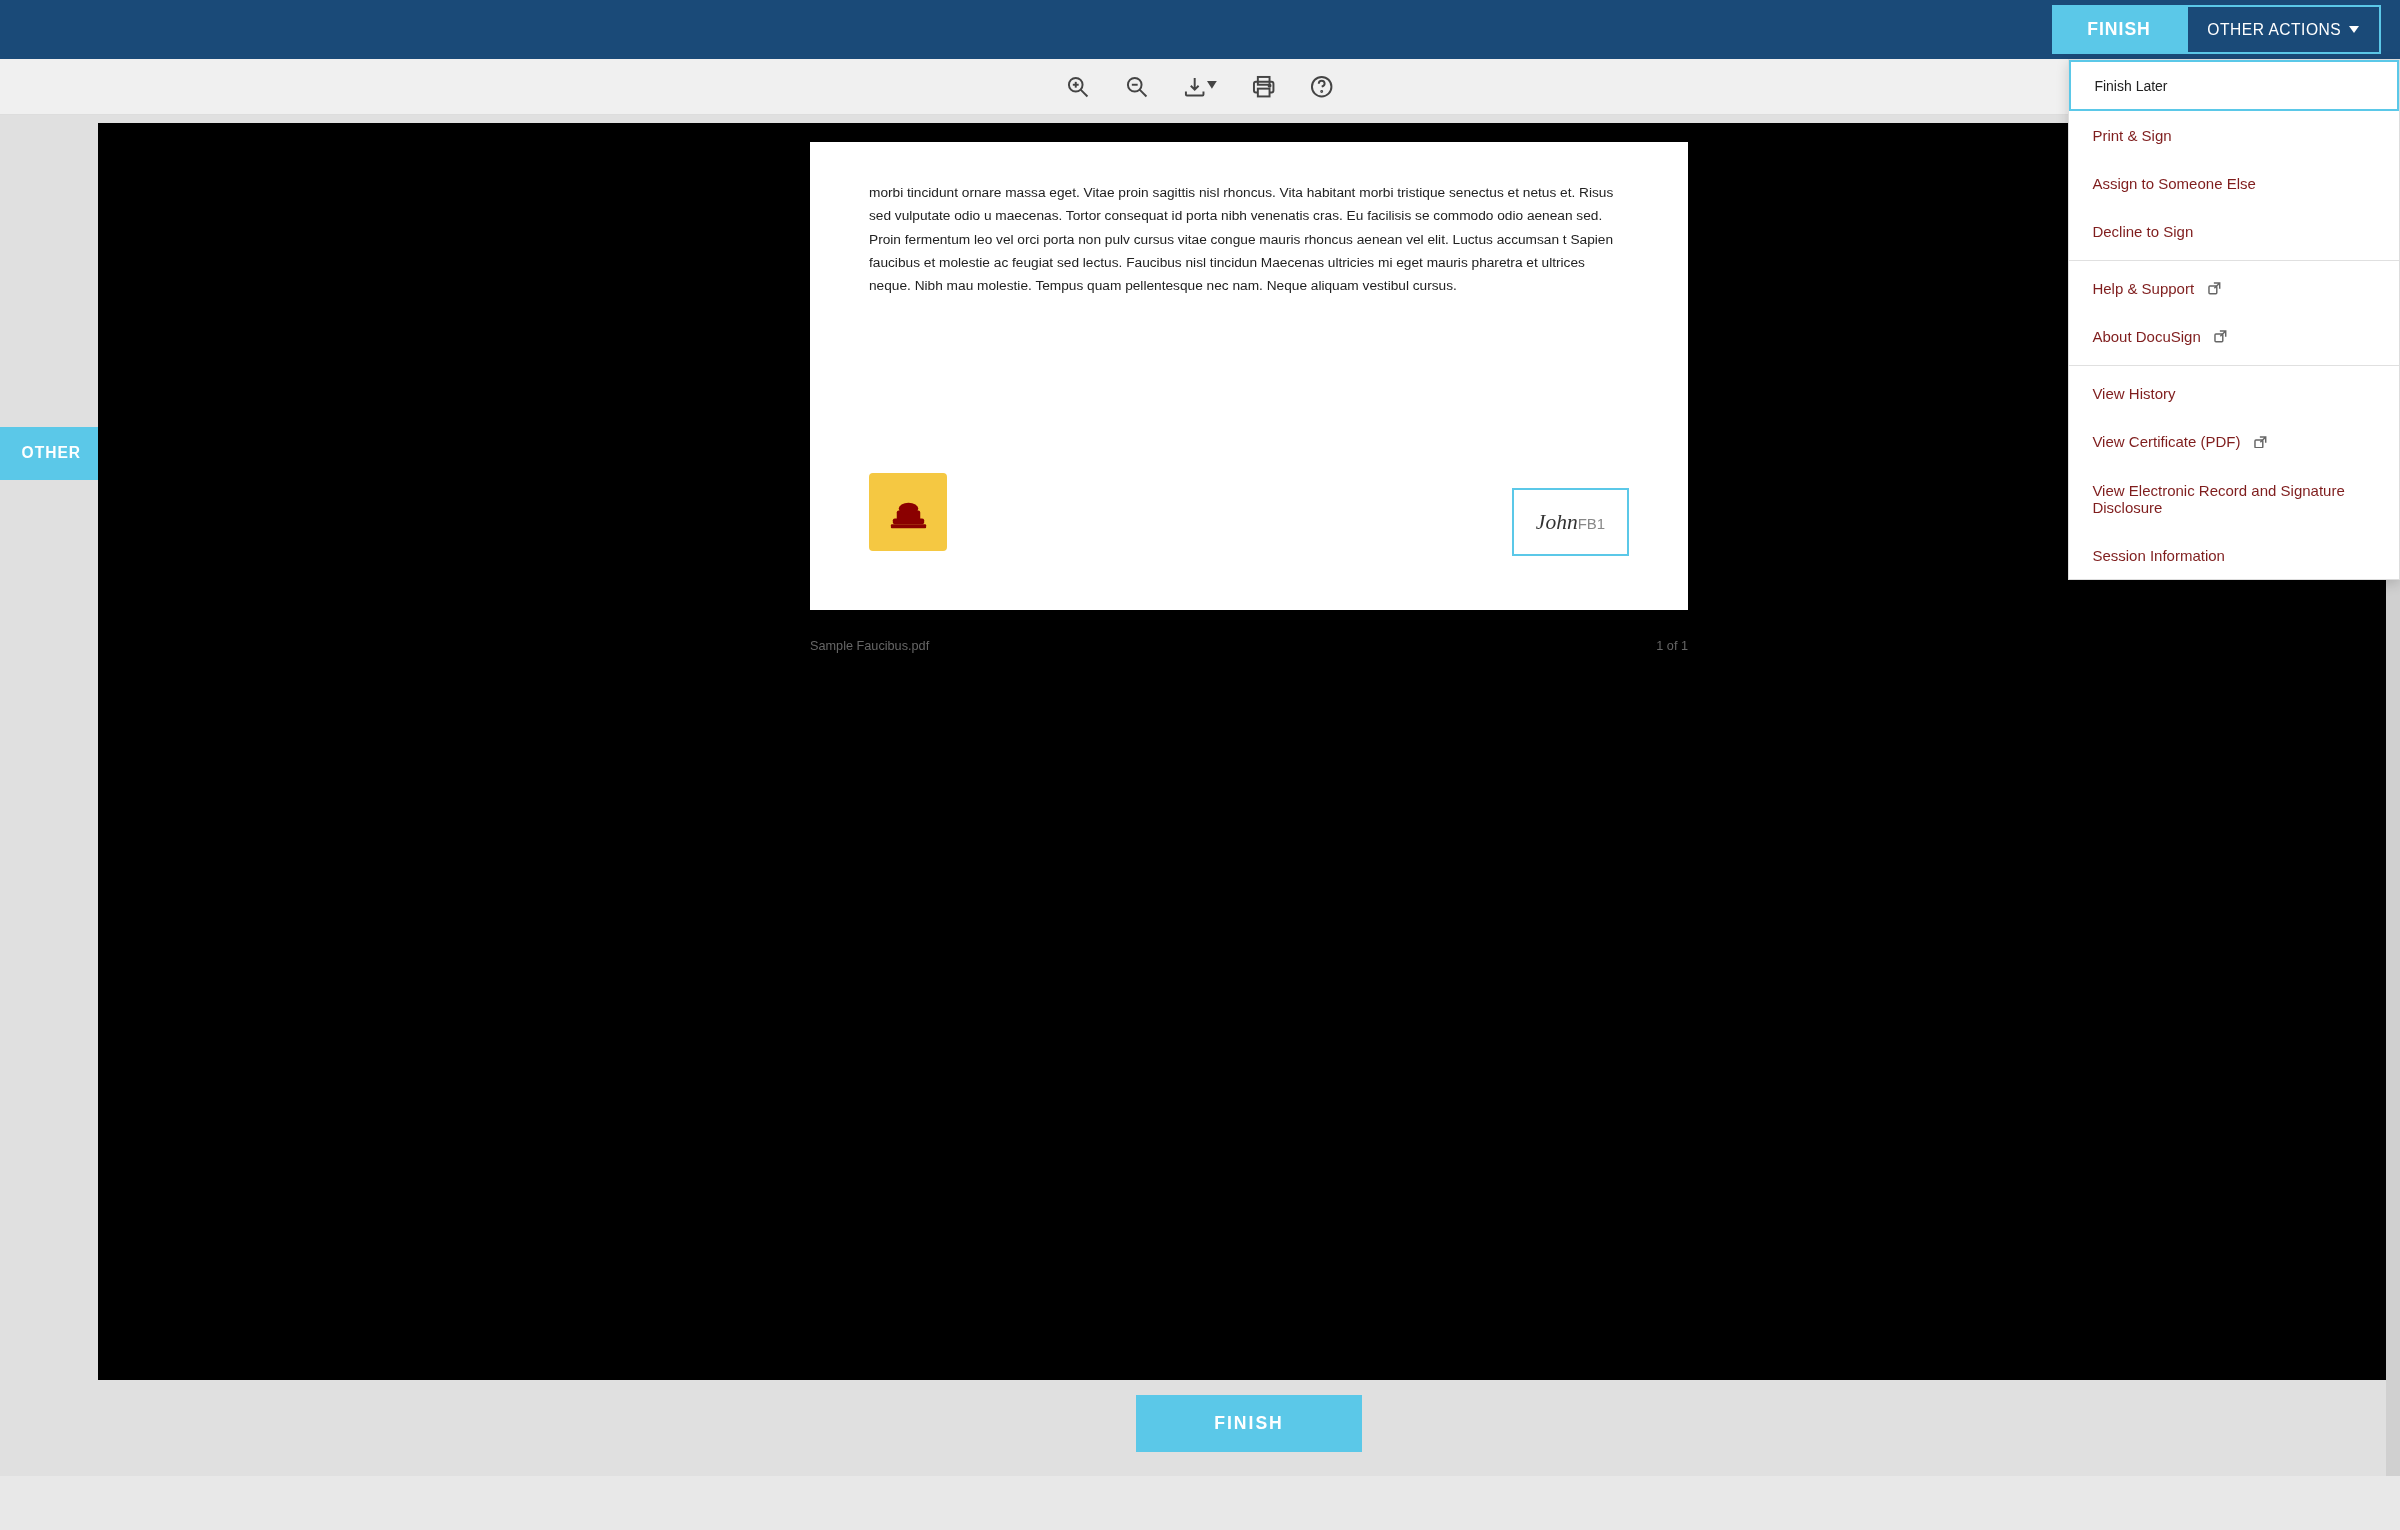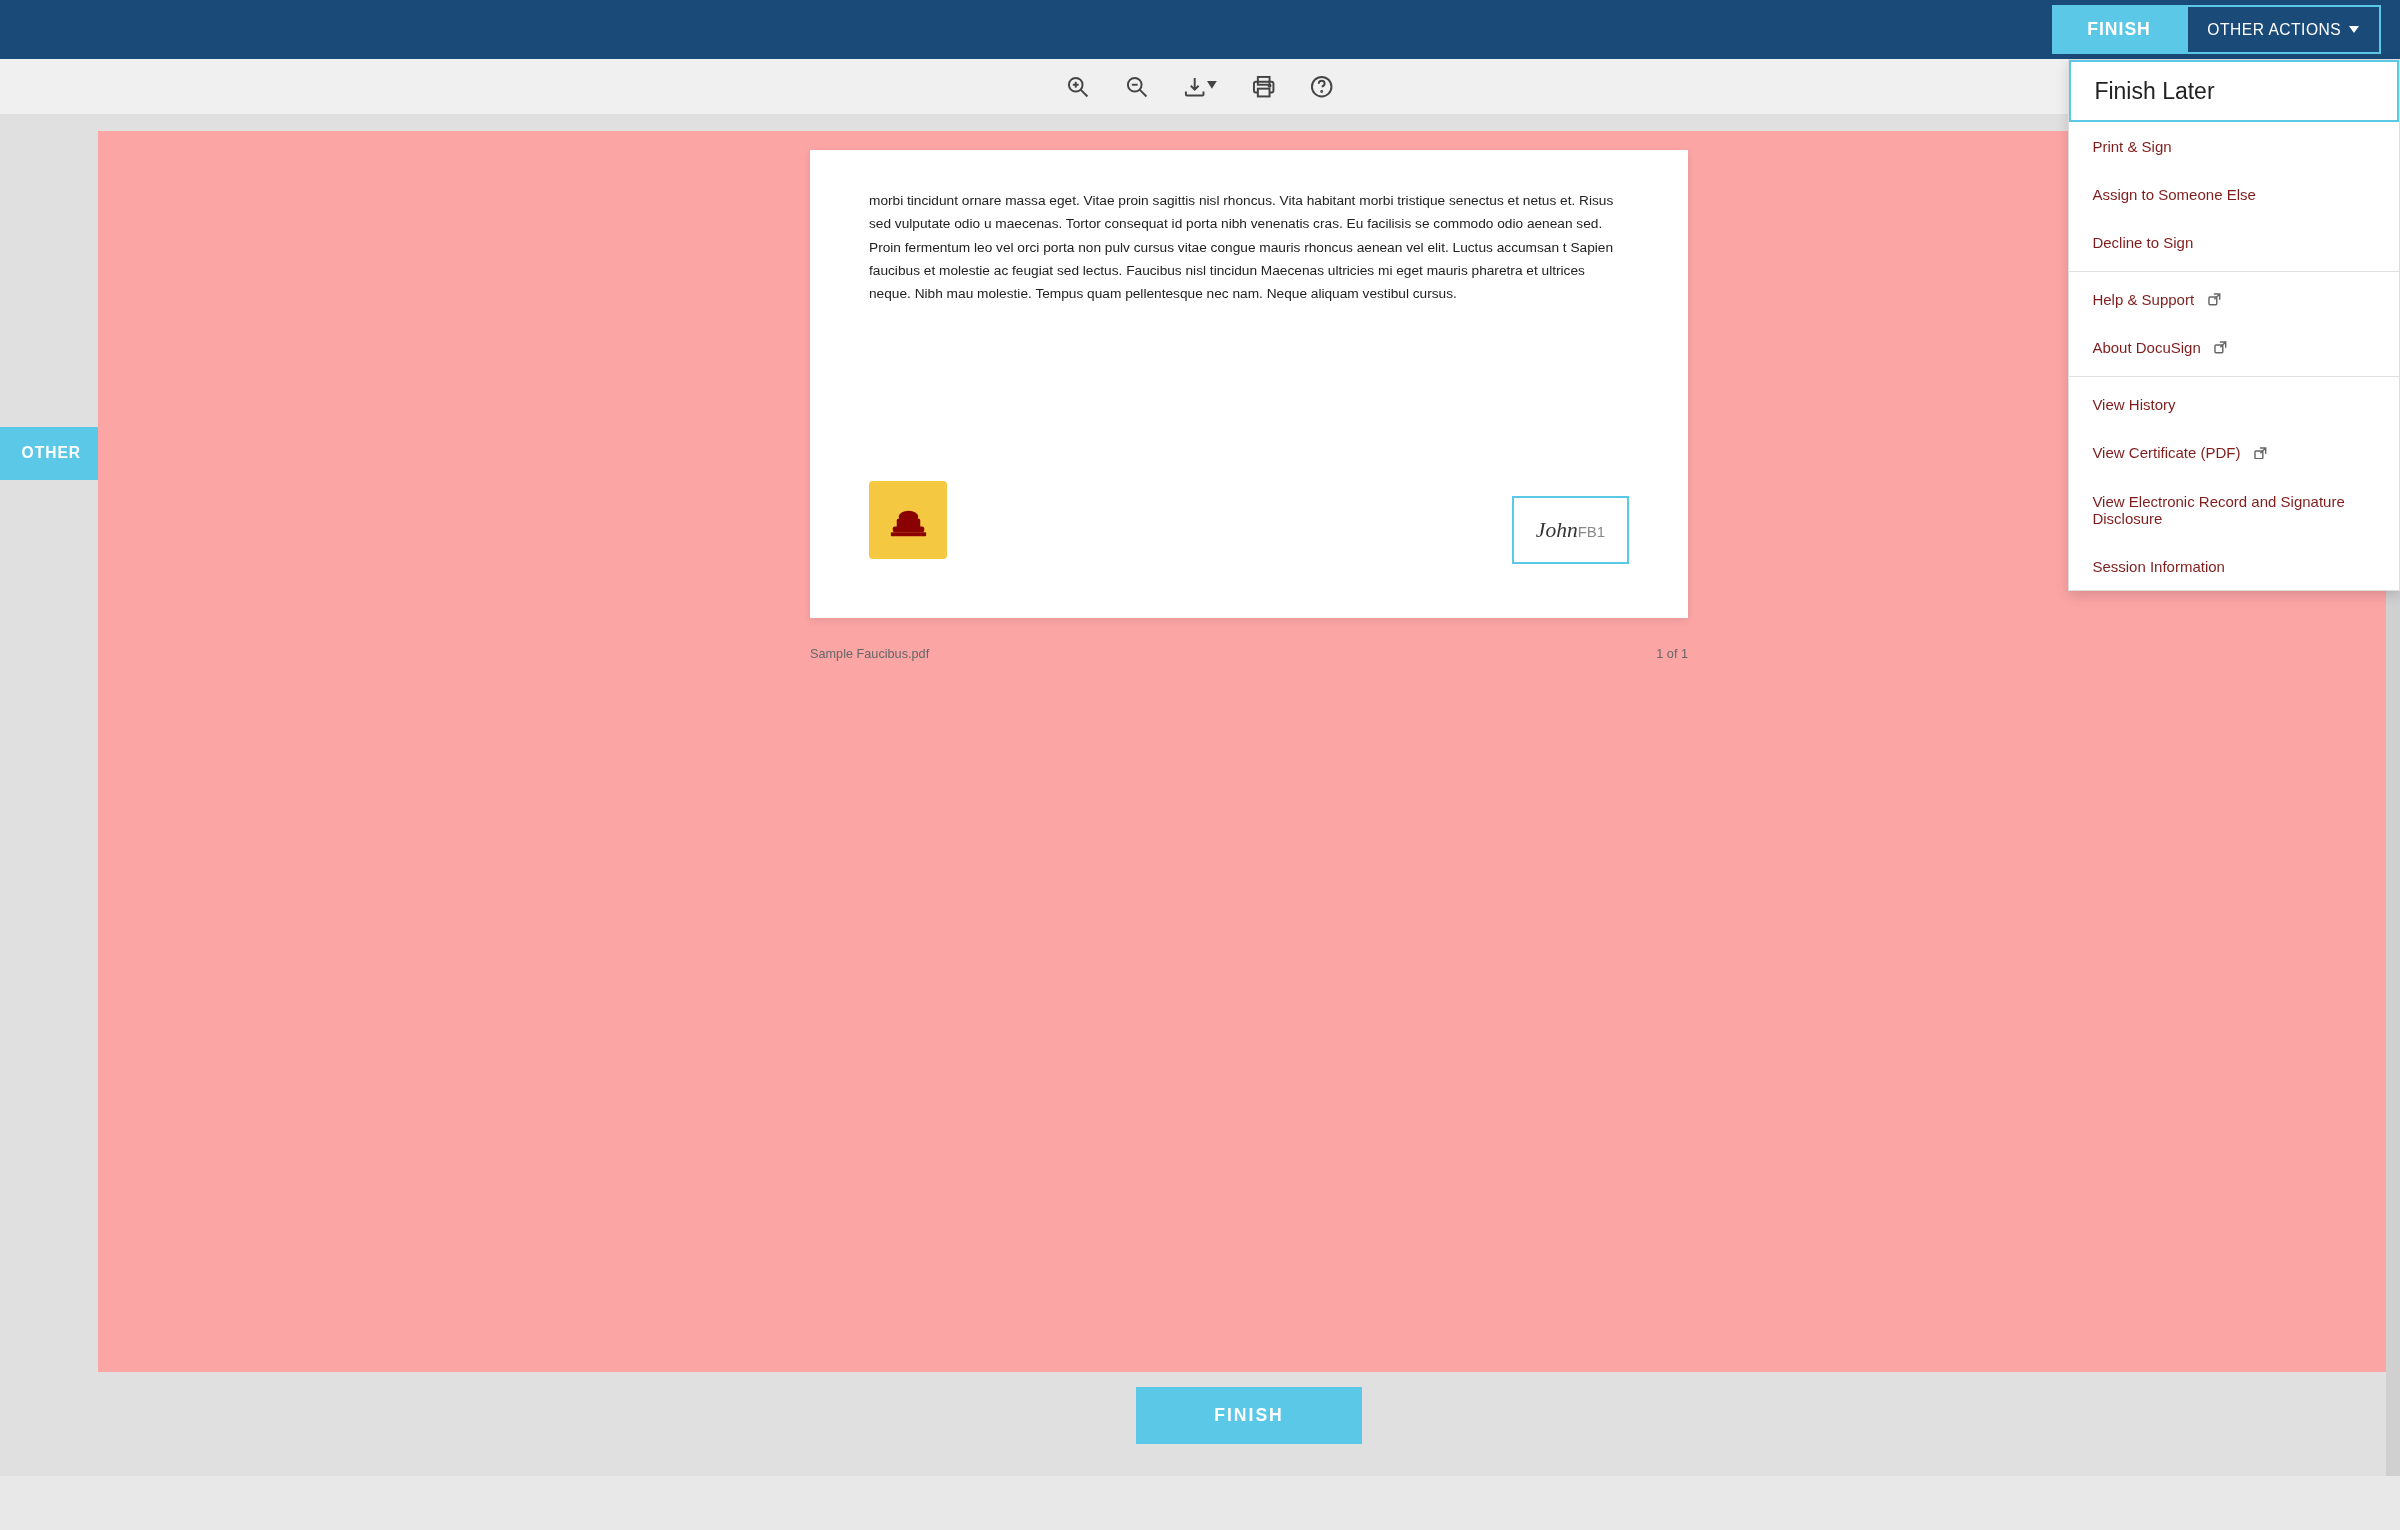--- a/index.html
+++ b/index.html
@@ -104,23 +104,23 @@
       padding: 17.6px 21.5px;
       cursor: pointer;
       writing-mode: horizontal-tb;
       z-index: 10;
       width: 98px;
       text-align: center;
     }
 
     
     .doc-container {
-      margin: 16px auto;
+      margin: 8px auto;
       margin-left: 98px;
-      background: #fca5a5;
+      background: #000000;
       width: calc(100% - 98px);
       position: relative;
       overflow: hidden;
     }
 
     .doc-page {
       background: white;
       margin: 19.5px auto;
       width: 878px;
       min-height: 468px;
@@ -226,21 +226,21 @@
       cursor: pointer;
       border-bottom: none;
       display: flex;
       align-items: center;
       gap: 7.8px;
     }
 
     .dropdown-item.highlighted {
       border: 2px solid #5bc8e8;
       color: #222;
-      font-size: 23px;
+      font-size: 14px;
     }
 
     .dropdown-divider {
       height: 1px;
       background: #e0e0e0;
       margin: 3.9px 0;
     }
 
     
     .scrollbar-track {

